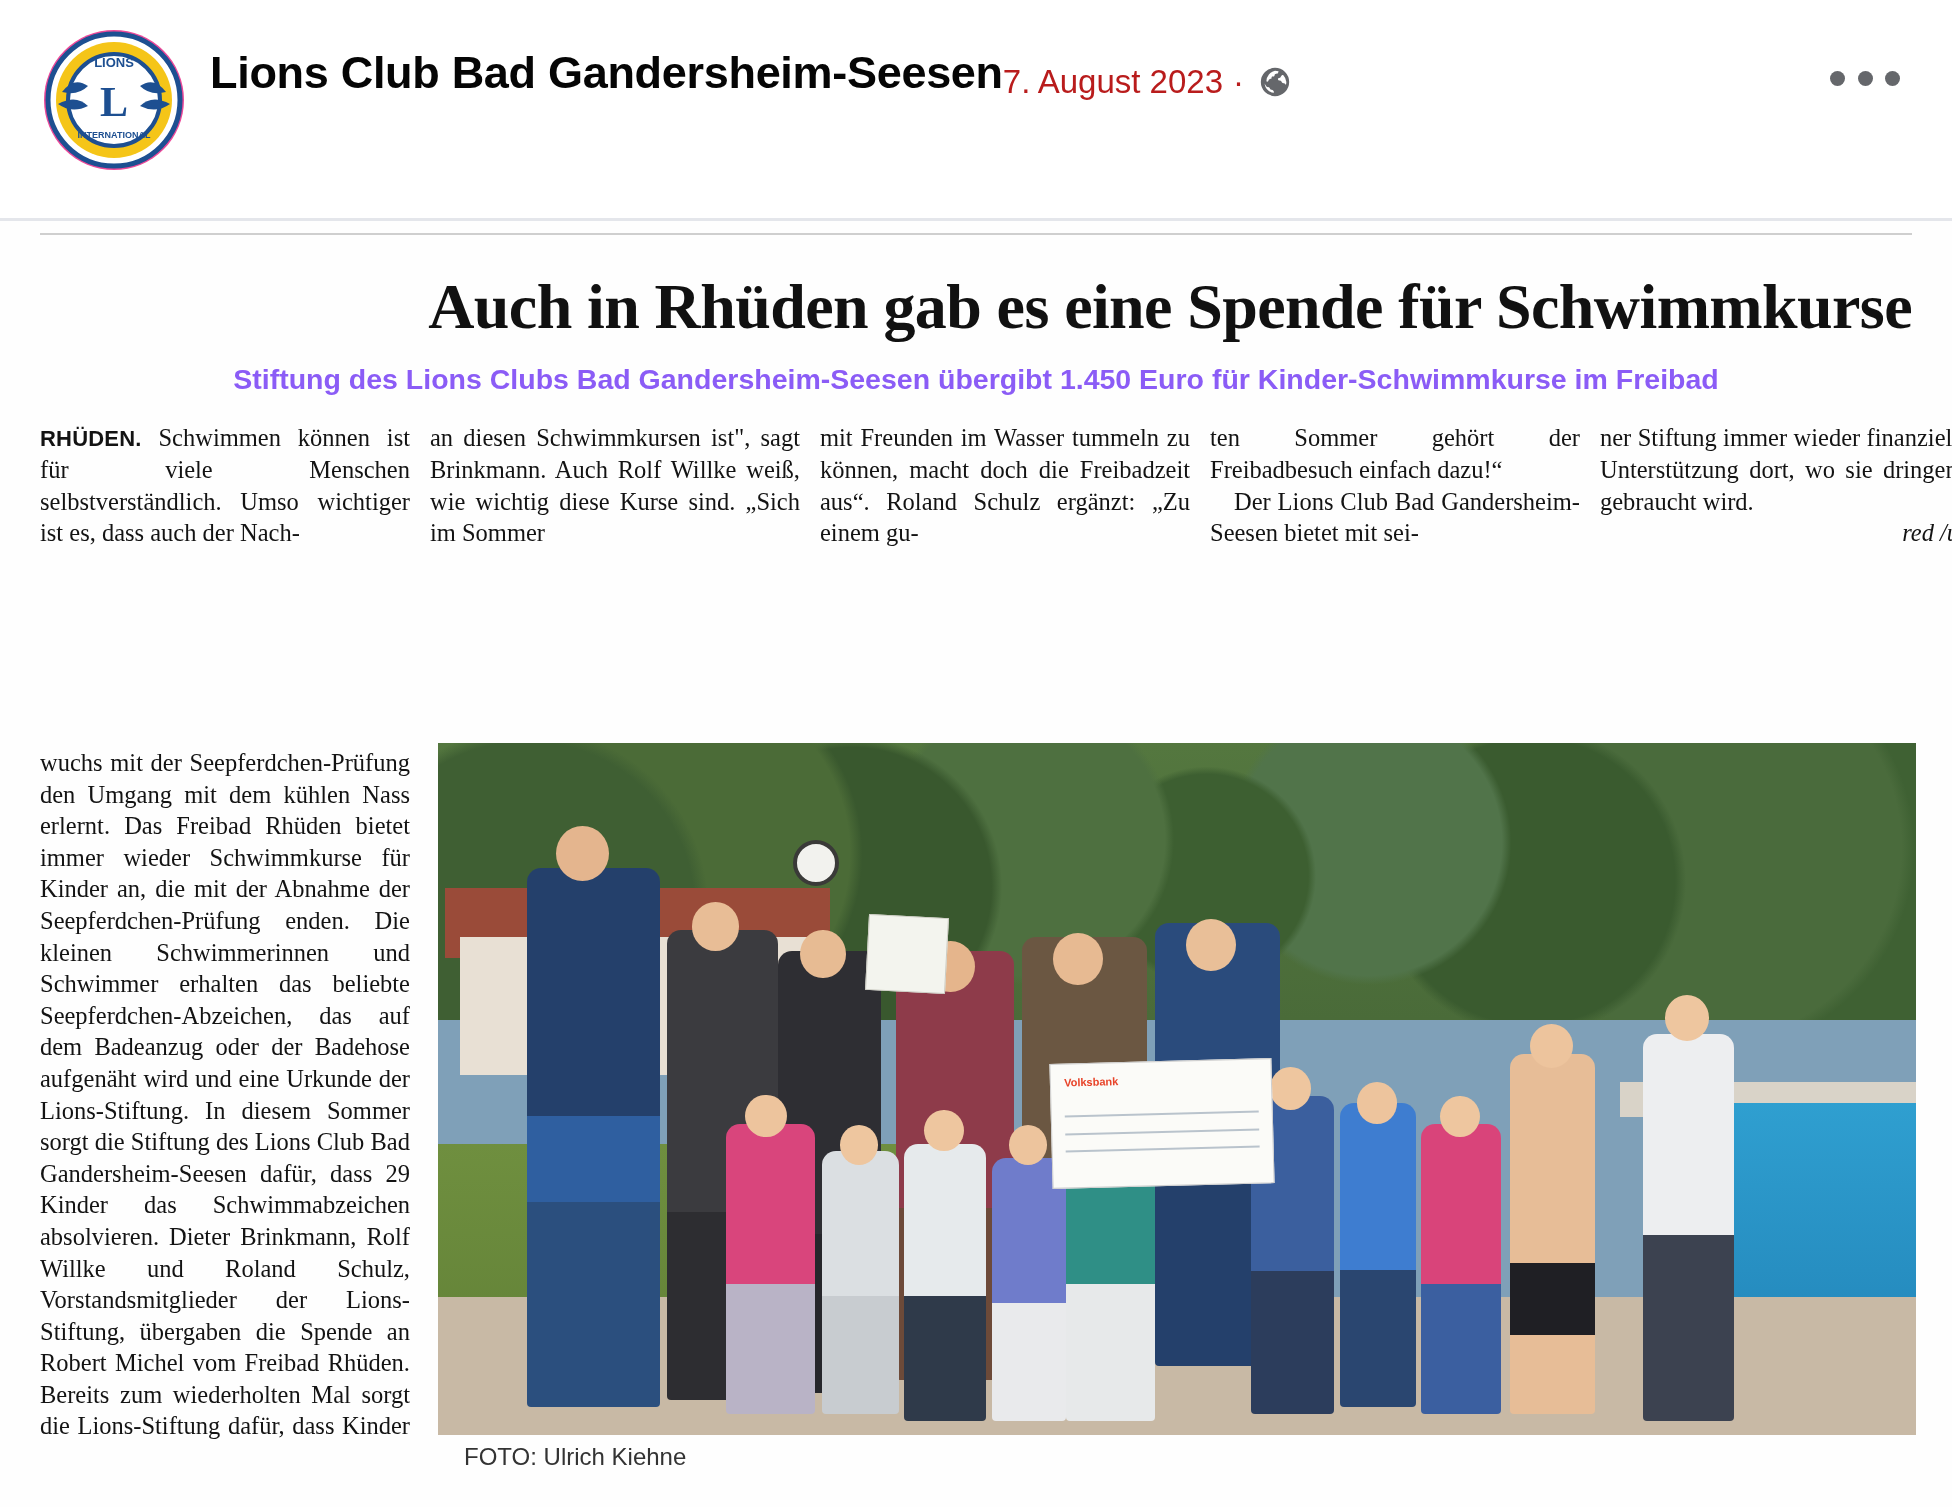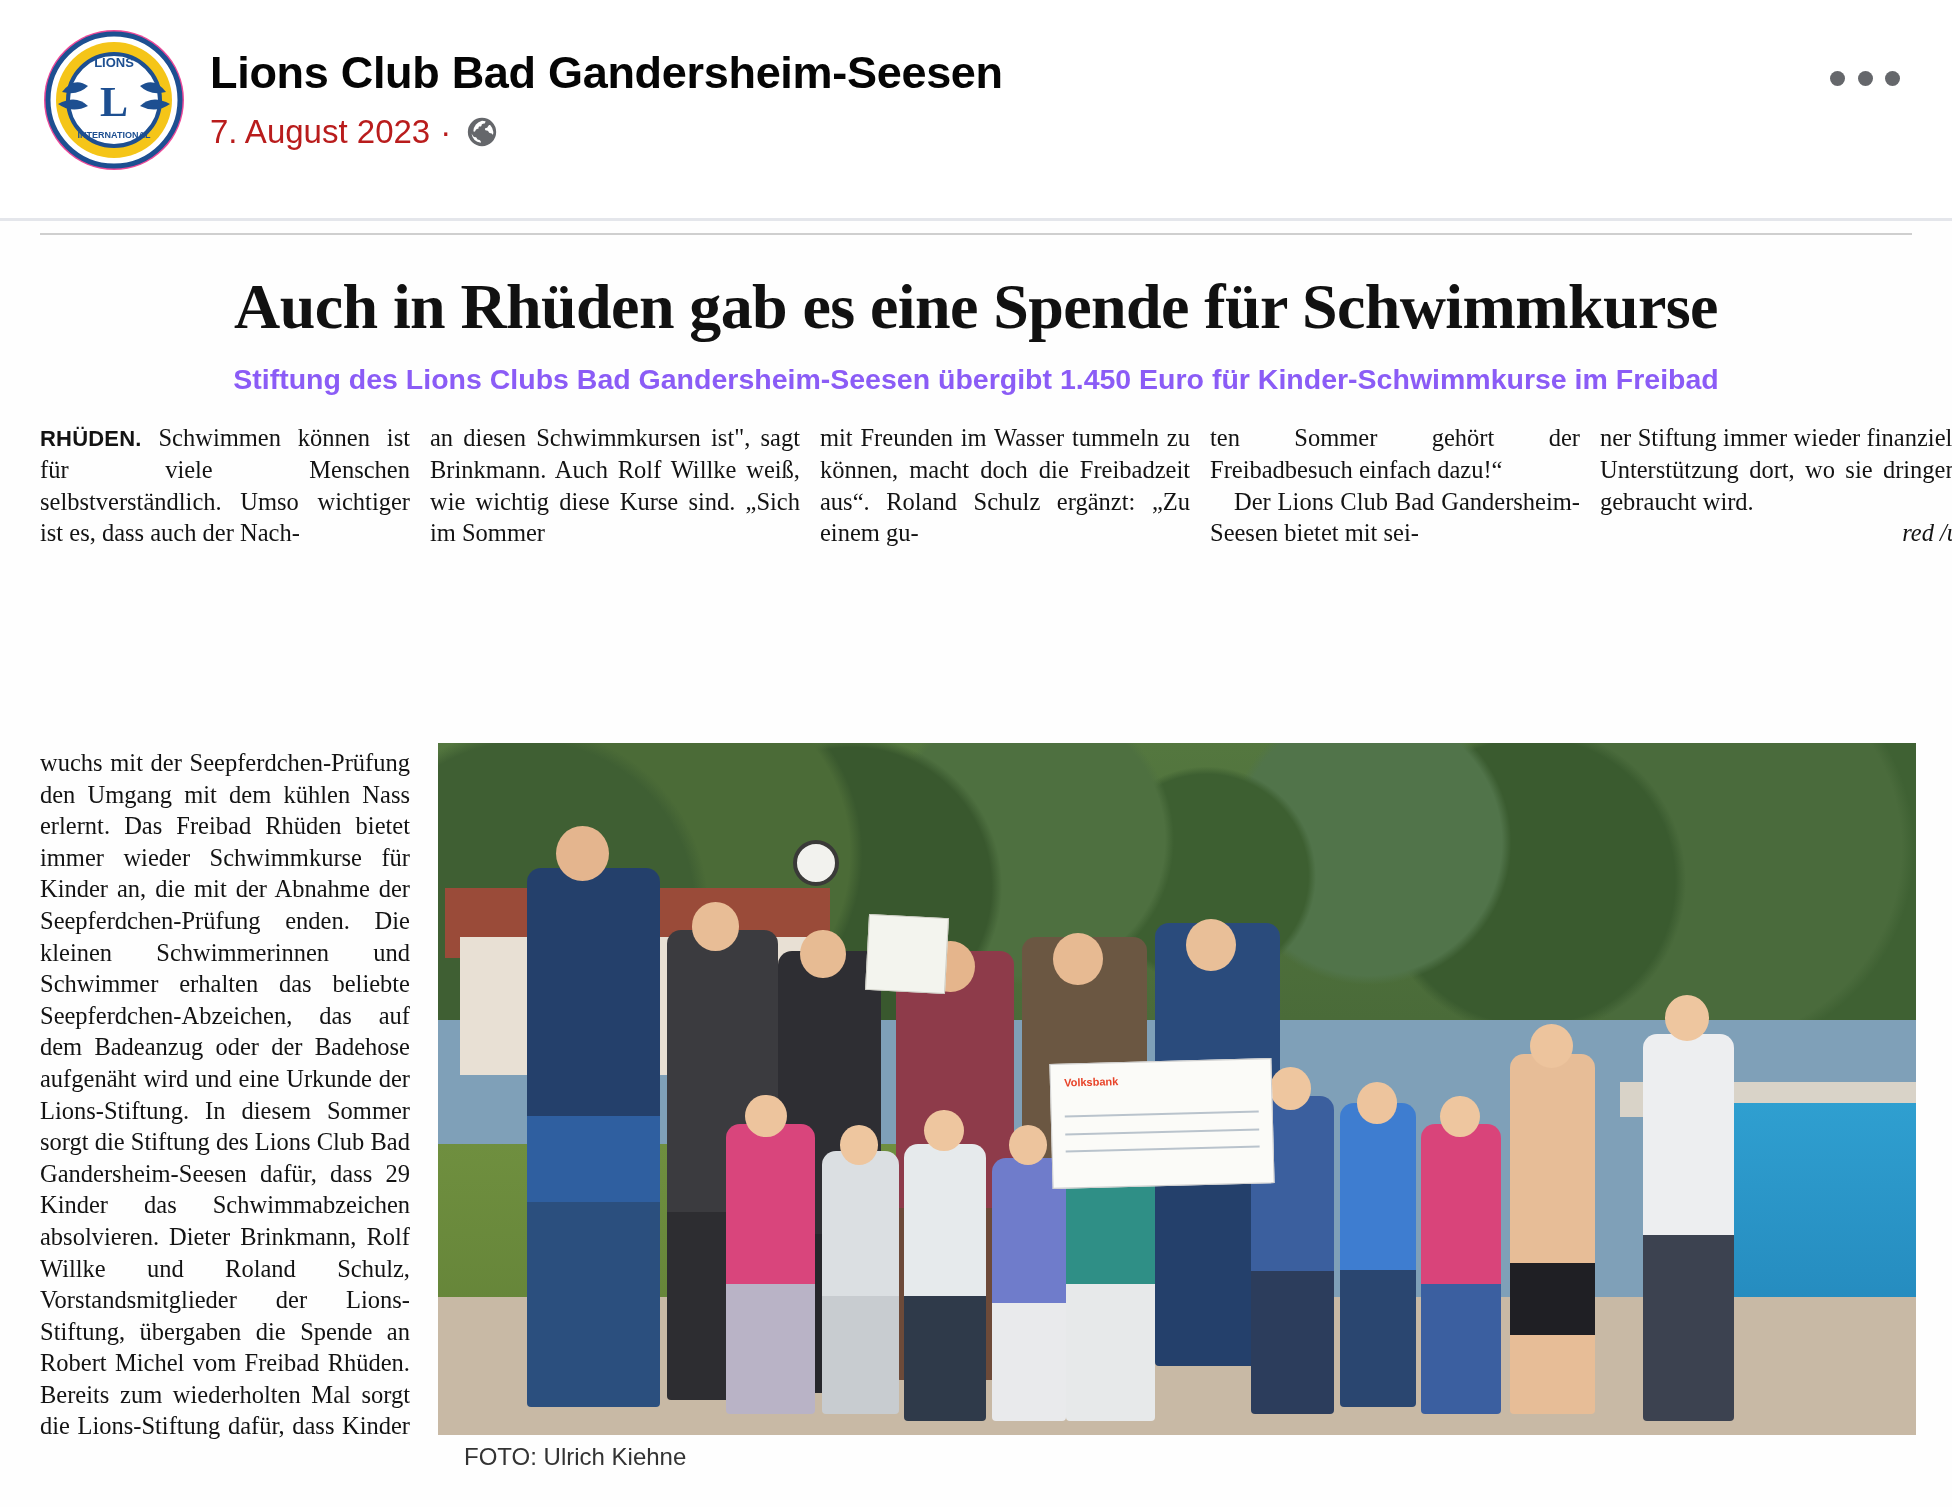--- a/index.html
+++ b/index.html
@@ -32,21 +32,20 @@
     background: #ec4899;
     flex: 0 0 auto;
     margin-top: 4px;
     position: relative;
     overflow: hidden;
   }
   .avatar svg { display: block; }
   .header-text {
     margin-left: 26px;
     display: flex;
-    flex-direction: column;
     justify-content: flex-start;
     padding-top: 22px;
   }
   .page-title {
     font-size: 45px;
     font-weight: bold;
     color: #050505;
     line-height: 1.1;
     letter-spacing: -0.3px;
     white-space: nowrap;
@@ -98,21 +97,21 @@
   .clip-rule {
     margin: 12px 12px 0 12px;
     height: 2px;
     background: #cfcfcf;
   }
   .headline {
     font-family: "Liberation Serif", serif;
     font-weight: bold;
     font-size: 64px;
     color: #111;
-    text-align: center;
+    text-align: right;
     line-height: 1.05;
     margin: 38px 12px 16px 12px;
     letter-spacing: -0.6px;
   }
   .subhead {
     font-family: "Liberation Sans", sans-serif;
     font-weight: bold;
     font-size: 28.5px;
     color: #8b5cf6;
     text-align: center;

